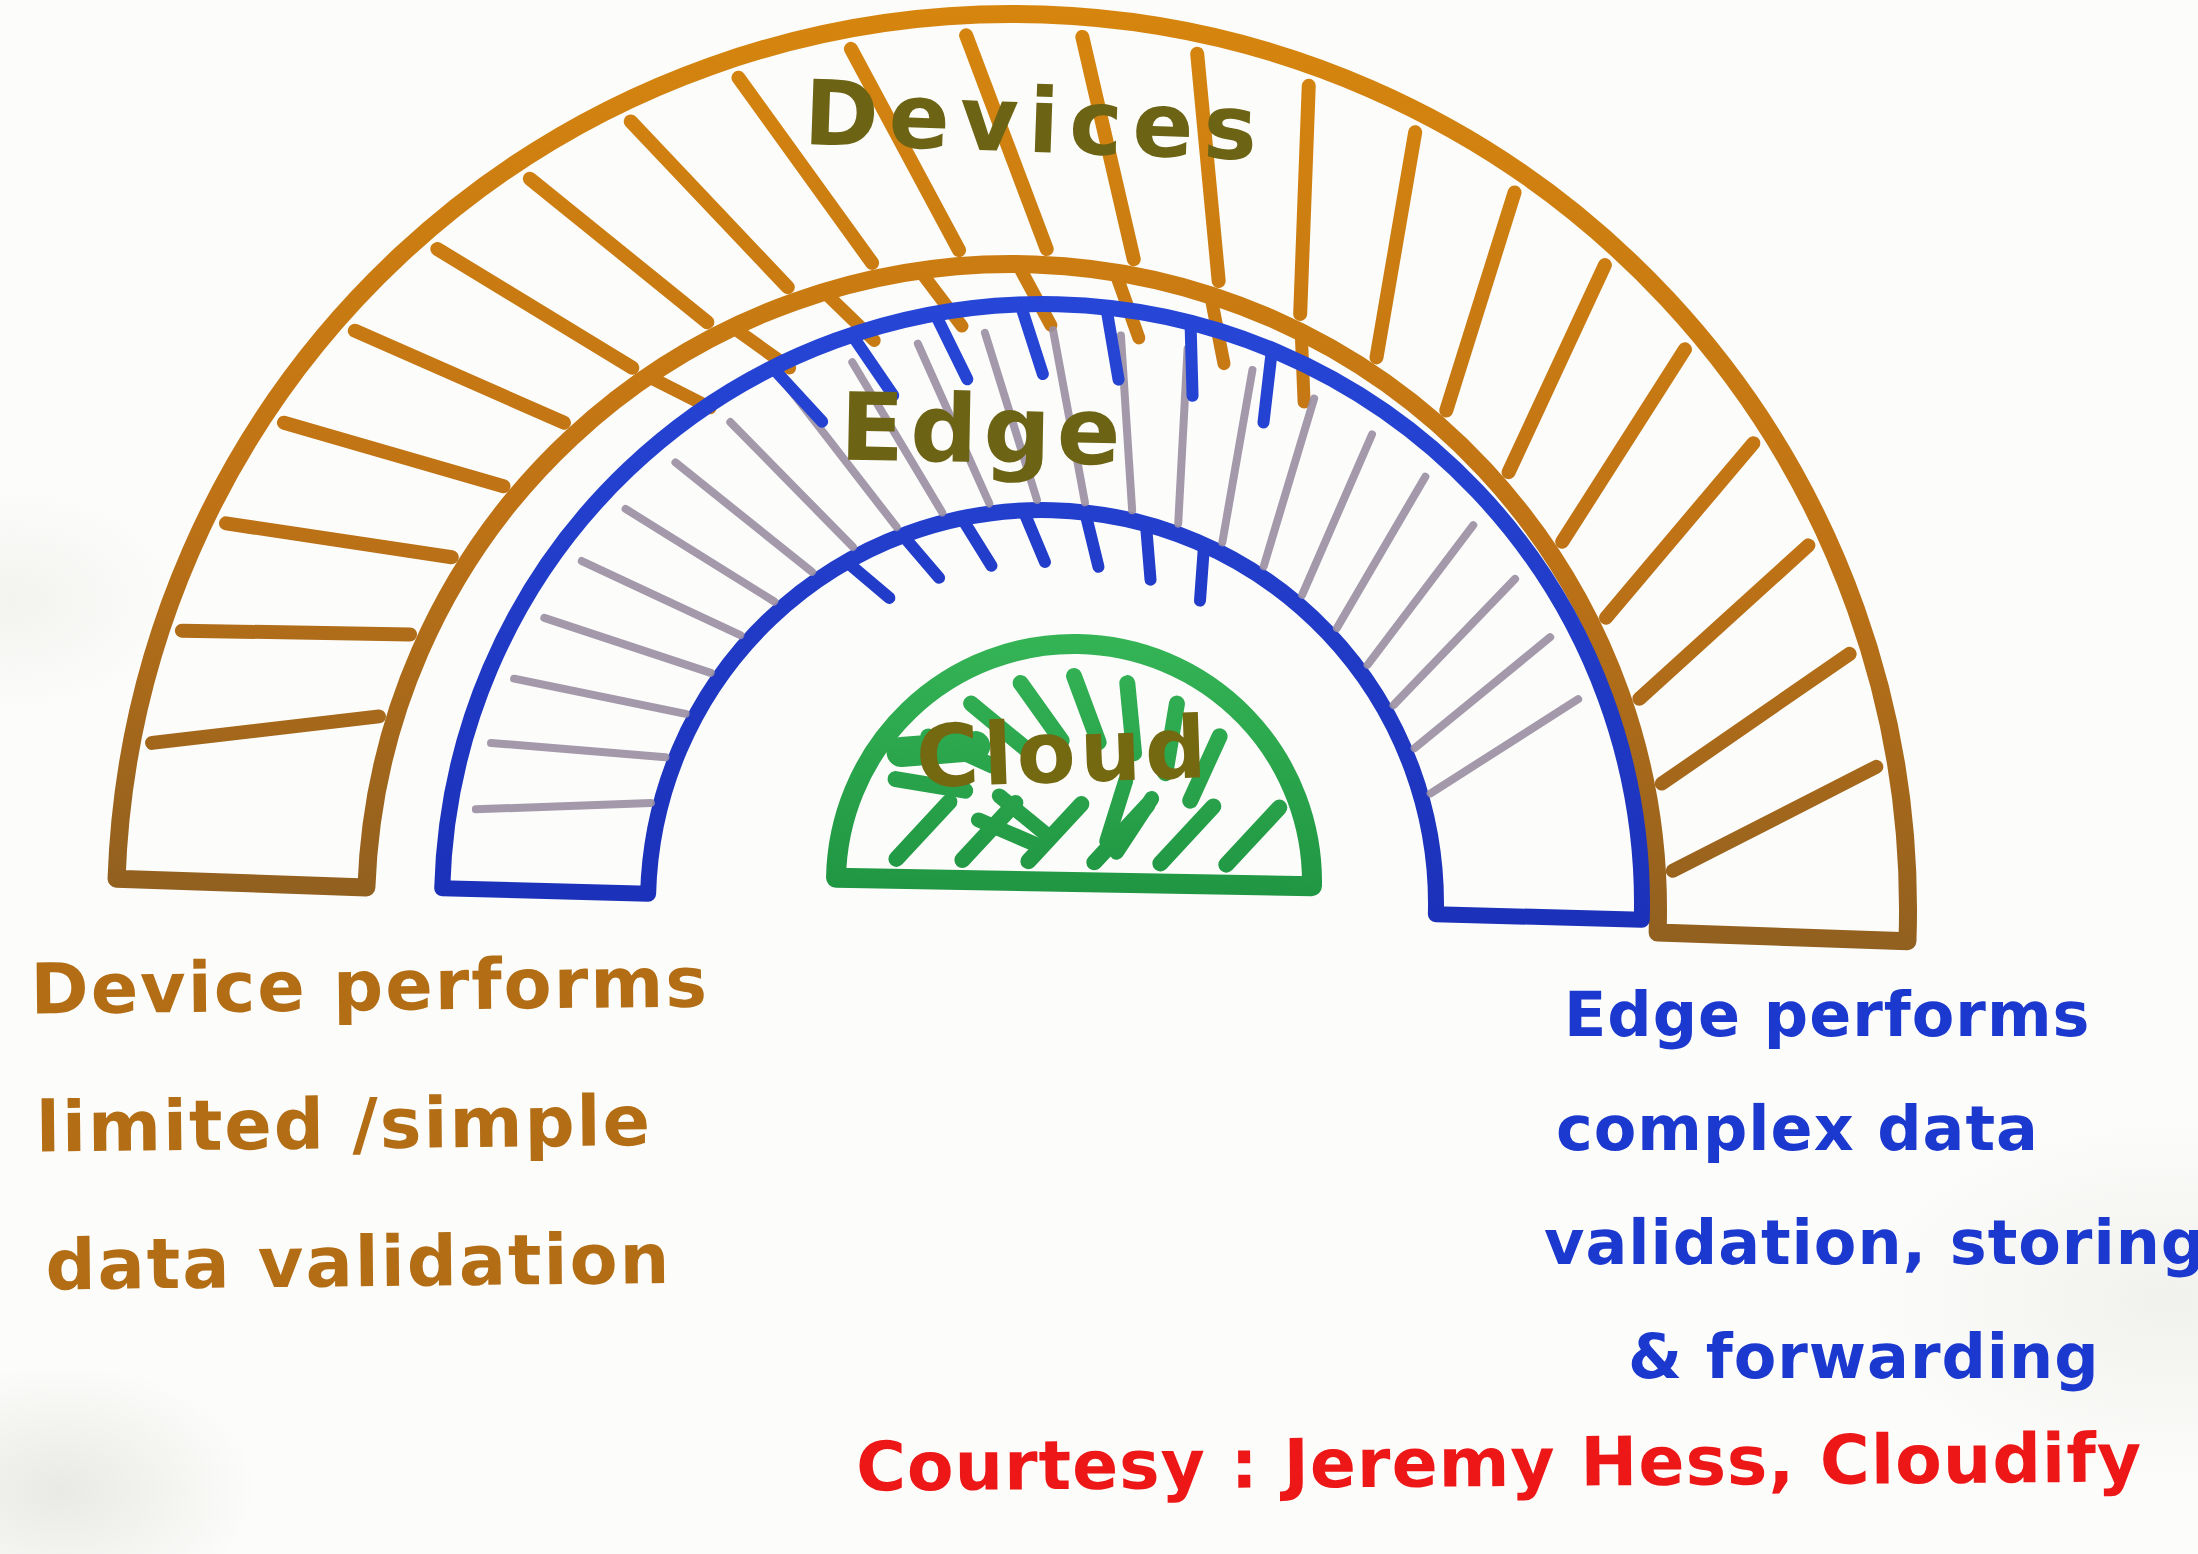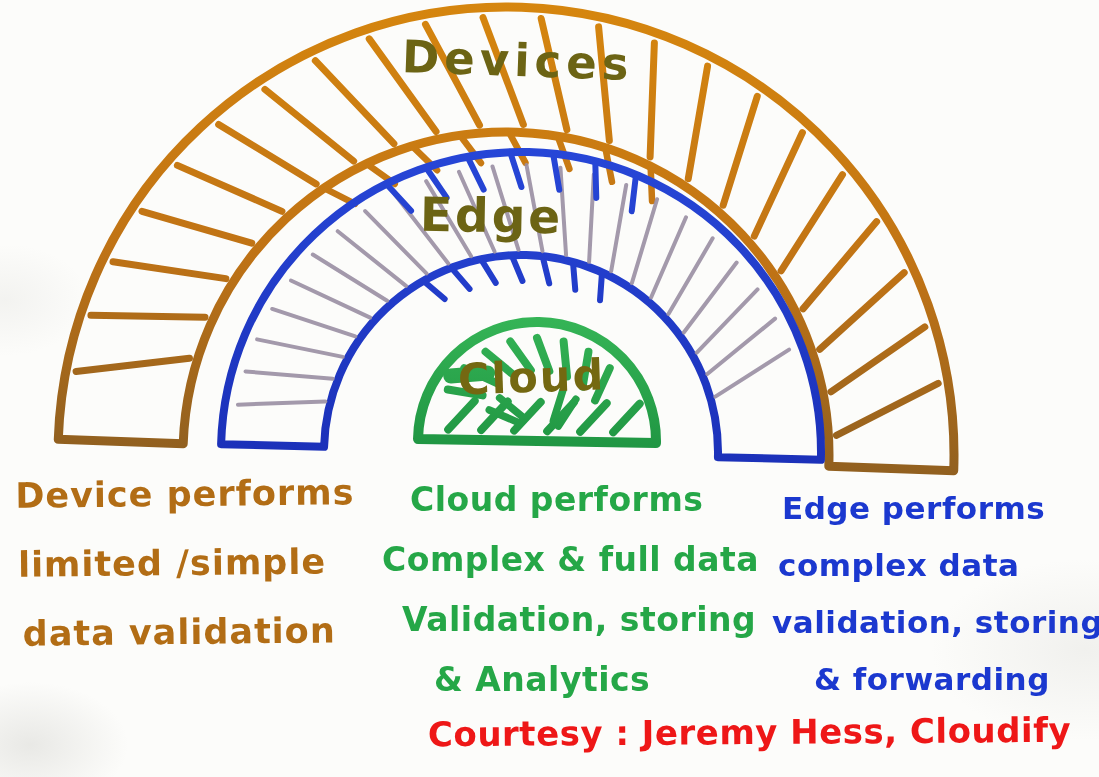--- a/index.html
+++ b/index.html
@@ -158,26 +158,20 @@
   <div class="layer-label" id="edge-label" style="color: rgb(108, 100, 20);">Edge</div>
 
   <div class="layer-label" id="cloud-label" style="color: rgb(116, 104, 17);">Cloud</div>
 
   <div class="note" id="device-note" style="color: rgb(178, 109, 21);">
     <div class="ln">Device performs</div>
     <div class="ln" style="margin-left:2px">limited /simple</div>
     <div class="ln" style="margin-left:6px">data validation</div>
   </div>
 
-  <div class="note" id="cloud-note" style="color: rgb(37, 167, 71);">
-    <div class="ln" style="margin-left:28px">Cloud performs</div>
-    <div class="ln">Complex &amp; full data</div>
-    <div class="ln" style="margin-left:20px">Validation, storing</div>
-    <div class="ln" style="margin-left:52px">&amp; Analytics</div>
-  </div>
 
   <div class="note" id="edge-note" style="color: rgb(27, 56, 207);">
     <div class="ln" style="margin-left:10px">Edge performs</div>
     <div class="ln" style="margin-left:6px">complex data</div>
     <div class="ln">validation, storing</div>
     <div class="ln" style="margin-left:42px">&amp; forwarding</div>
   </div>
 
   <div id="credit" style="color: rgb(238, 23, 23);">Courtesy : Jeremy Hess, Cloudify</div>
 

